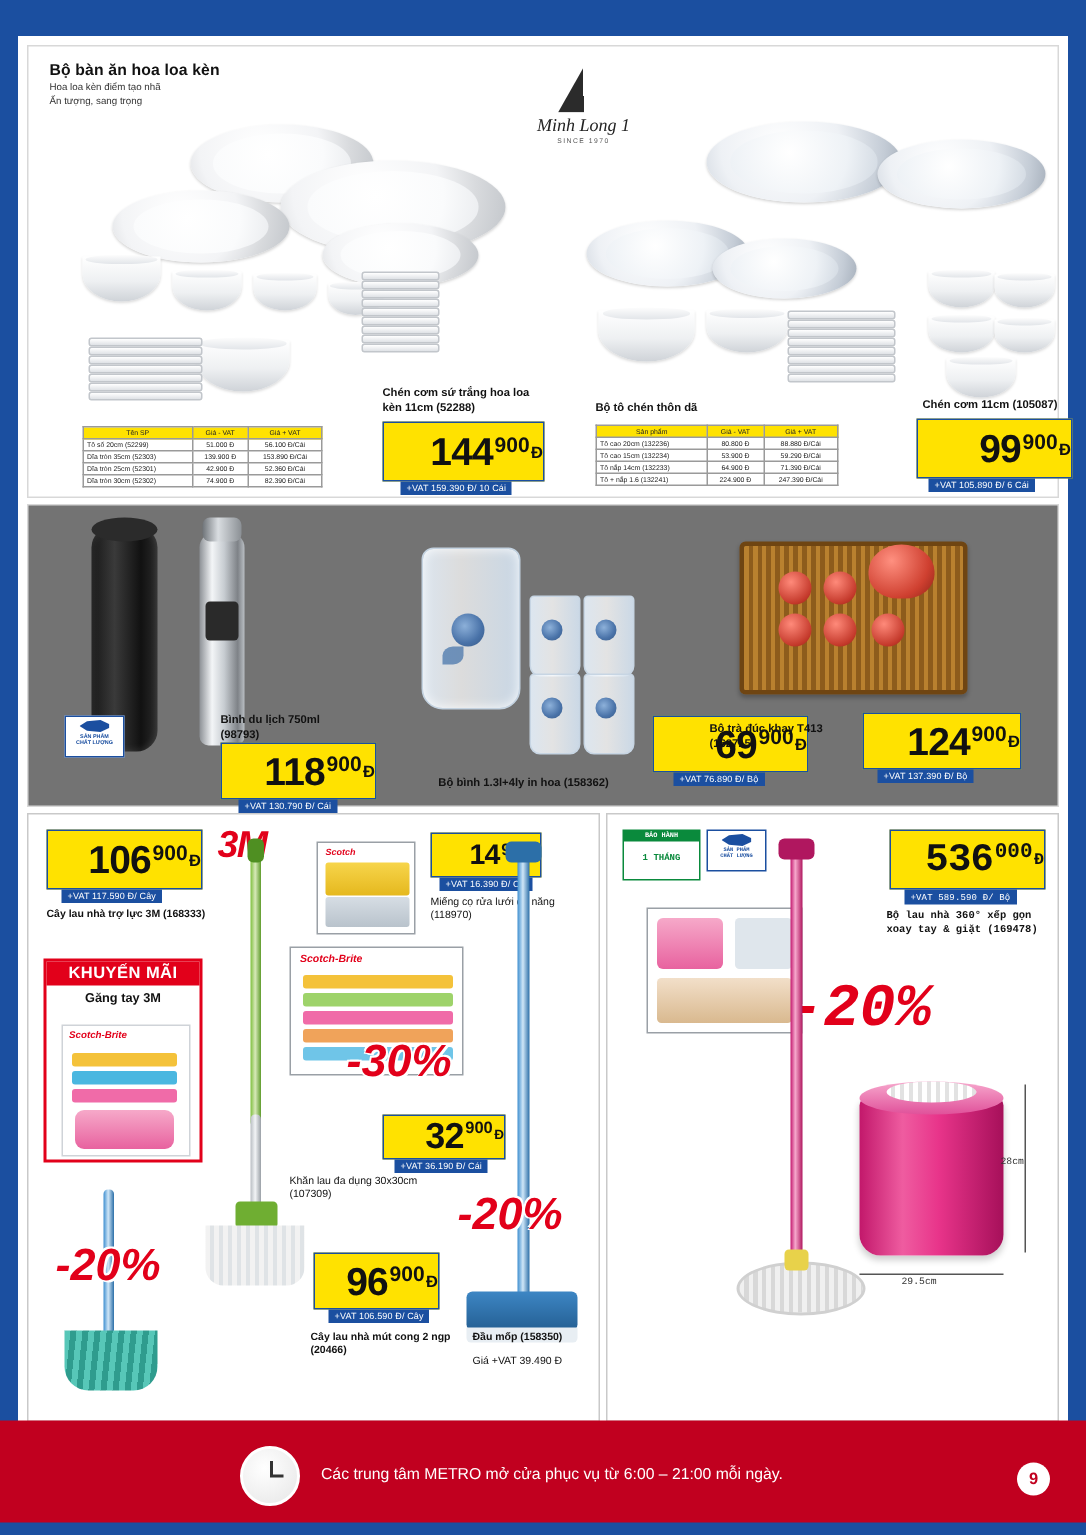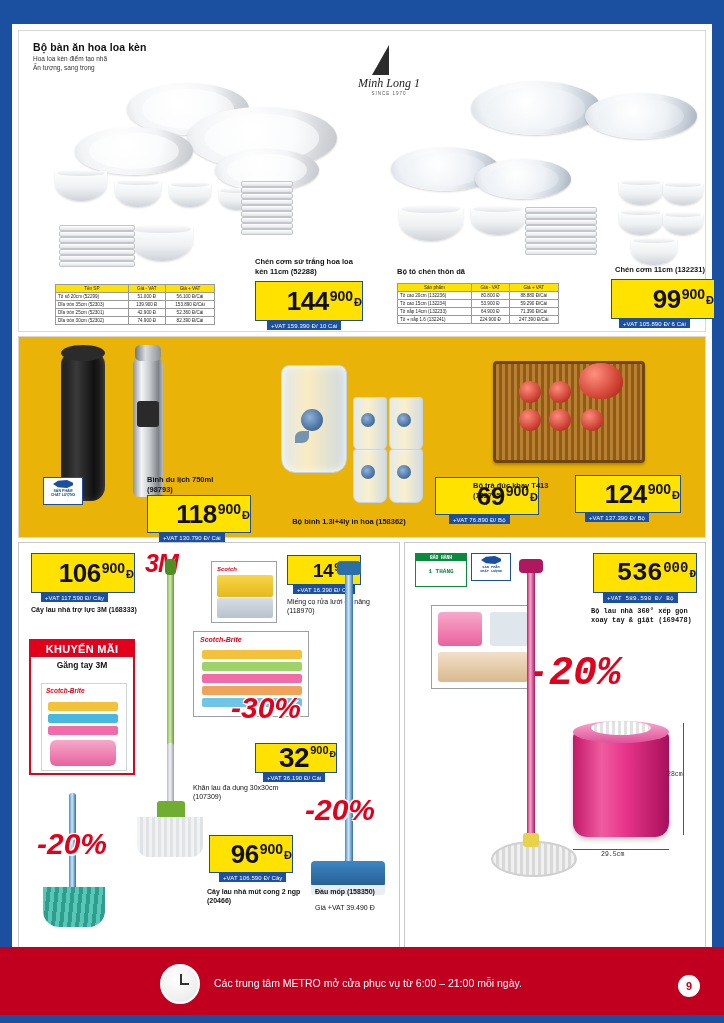--- a/index.html
+++ b/index.html
@@ -17,21 +17,21 @@
   
   .frame-left{position:absolute;left:0;top:0;width:12px;height:1023px;background:#1b4fa0;}
   .frame-right{position:absolute;right:0;top:0;width:12px;height:1023px;background:#1b4fa0;}
   .frame-top{position:absolute;left:0;top:0;width:724px;height:24px;background:#1b4fa0;}
   .inner-white{position:absolute;left:12px;top:24px;width:700px;height:975px;background:#fff;}
 
   
   .sec{position:absolute;box-sizing:border-box;padding-left:12px;}
 
   .sec-tableware{left:18px;top:30px;width:688px;height:302px;border:1px solid #d8d8d8;background:#fff;}
-  .sec-drinkware{left:18px;top:336px;width:688px;height:202px;border:1px solid #d8d8d8;background:#eab308;}
+  .sec-drinkware{left:18px;top:336px;width:688px;height:202px;border:1px solid #d8d8d8;background:#737373;}
   .sec-mop-left{left:18px;top:542px;width:382px;height:406px;border:1px solid #c9c9c9;background:#fff;}
   .sec-mop-right{left:404px;top:542px;width:302px;height:406px;border:1px solid #c9c9c9;background:#fff;font-family:Liberation Mono, monospace;}
 
   .title-blk{position:absolute;left:14px;top:10px;}
   .title-blk .t1{font-size:10.5px;font-weight:bold;color:#111;letter-spacing:.1px;}
   .title-blk .t2{font-size:6.5px;color:#333;margin-top:2px;line-height:1.35;}
 
   
   .tag{position:absolute;background:#ffe200;border:1.5px solid #1b4fa0;box-sizing:border-box;
        display:flex;align-items:center;justify-content:flex-end;}
@@ -302,21 +302,21 @@
         <td class="c">71.390 Đ/Cái</td>
       </tr>
       <tr>
         <td>Tô + nắp 1.6 (132241)</td>
         <td class="c">224.900 Đ</td>
         <td class="c">247.390 Đ/Cái</td>
       </tr>
     </tbody>
       </table>
 
-    <div class="caption" style="left:596px;top:234px;width:100px;">Chén cơm 11cm (132231)</div>
+    <div class="caption" style="left:596px;top:234px;width:100px;">Chén cơm 11cm (105087)</div>
 
     <div class="tag" style="left:592px;top:248px;width:104px;height:40px;">
       <span class="price">
         <span class="int">99</span>
         <span class="frac">900</span>
         <span class="cur">Đ</span>
       </span>
     </div>
     <div class="vat" style="left:600px;top:288px;">+VAT 105.890 Đ/ 6 Cái</div>
   </div>
@@ -451,21 +451,21 @@
       <div class="towel" style="left:8px;top:30px;width:100px;background:#9ed36a;"></div>
       <div class="towel" style="left:8px;top:42px;width:100px;background:#f06ba8;"></div>
       <div class="towel" style="left:8px;top:54px;width:100px;background:#f0a35a;"></div>
       <div class="towel" style="left:8px;top:66px;width:100px;background:#6fc5e8;"></div>
     </div>
 
     <div class="disc" style="left:212px;top:148px;font-size:30px;">-30%</div>
 
     <div class="tag" style="left:236px;top:200px;width:82px;height:30px;">
       <span class="price">
-        <span class="int" style="font-size:28px;">32</span>
+        <span class="int" style="font-size:24px;">32</span>
         <span class="frac" style="font-size:11px;">900</span>
         <span class="cur" style="font-size:9px;margin-top:6px;">Đ</span>
       </span>
     </div>
     <div class="vat" style="left:244px;top:230px;">+VAT 36.190 Đ/ Cái</div>
     <div class="lbl" style="left:174px;top:240px;width:110px;">Khăn lau đa dụng 30x30cm (107309)</div>
 
     <div>
       <div class="pole" style="left:326px;top:22px;width:8px;height:300px;background:linear-gradient(90deg,#3f8fd0,#cfe6f7 45%,#2c6fa8);"></div>
       <div style="position:absolute;left:318px;top:18px;width:24px;height:14px;background:#2c6fa8;border-radius:4px;"></div>

